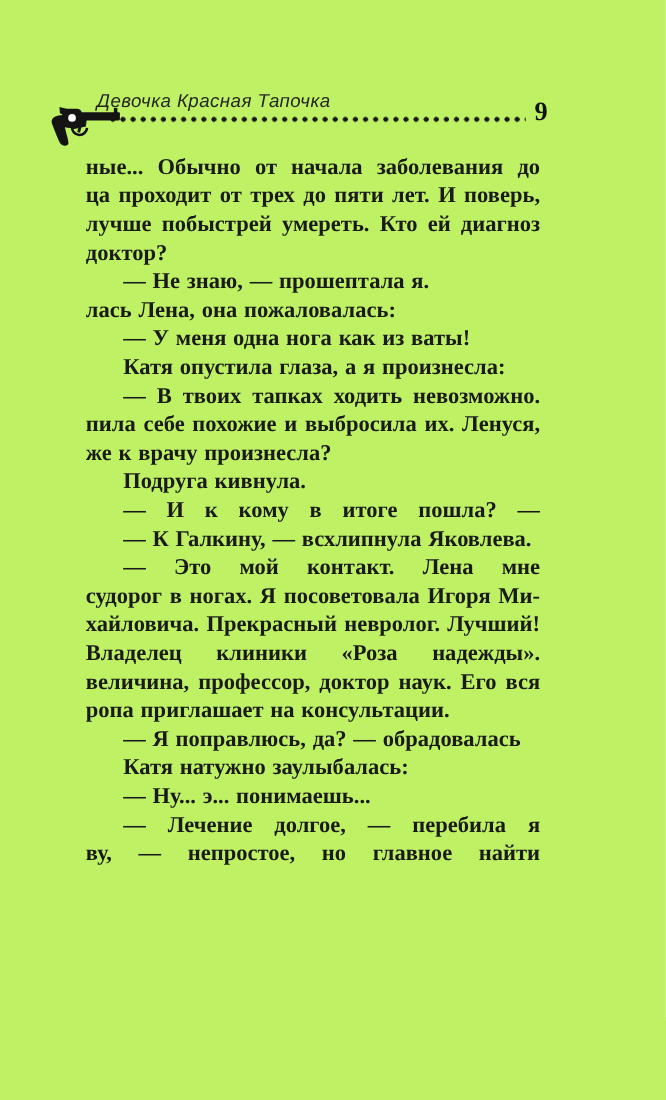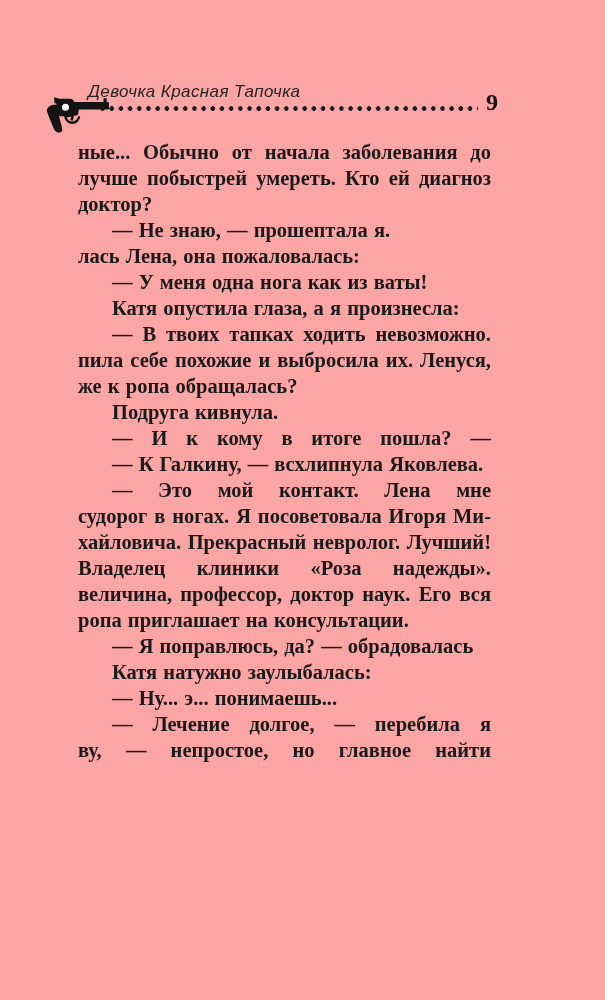--- a/index.html
+++ b/index.html
@@ -4,21 +4,21 @@
 <style>
   html, body { margin: 0; padding: 0; }
   body {
     width: 605px; height: 1000px;
     background: #f6f6f6;
     font-family: "Liberation Serif", "DejaVu Serif", serif;
   }
   .page {
     position: relative;
     width: 605px; height: 1000px;
-    background: #fca5a5;
+    background: #bef264;
     overflow: hidden;
   }
 
   
   .runhead { position: absolute; left: 0; top: 0; width: 605px; height: 140px; }
   .run-title {
     position: absolute; left: 88px; top: 82px;
     font-family: "Liberation Sans", "DejaVu Sans", sans-serif;
     font-style: italic;
     font-size: 17px; line-height: 20px;
@@ -87,29 +87,30 @@
       </g>
       <path d="M21.5,20.5 a6.8,6.8 0 0 0 13.6,0.8" fill="none" stroke="#141414" stroke-width="2.4"></path>
       <circle cx="21.5" cy="12.2" r="3.5" fill="#fefefe"></circle>
     </svg>
 
     <div class="pagenum">9</div>
   </div>
 
   <div class="body-text">
       <div class="line j">ные... Обычно от начала заболевания до кон-</div>
+      <div class="line j">ца проходит от трех до пяти лет. И поверь,</div>
       <div class="line j">лучше побыстрей умереть. Кто ей диагноз по-</div>
       <div class="line">доктор?</div>
       <div class="line ind">— Не знаю, — прошептала я.</div>
       <div class="line">лась Лена, она пожаловалась:</div>
       <div class="line ind">— У меня одна нога как из ваты!</div>
       <div class="line ind">Катя опустила глаза, а я произнесла:</div>
       <div class="line ind j">— В твоих тапках ходить невозможно. Я ку-</div>
       <div class="line j">пила себе похожие и выбросила их. Ленуся, ты</div>
-      <div class="line">же к ропа обращалась?</div>
+      <div class="line">же к врачу произнесла?</div>
       <div class="line ind">Подруга кивнула.</div>
       <div class="line ind j">— И к кому в итоге пошла? — оживилась</div>
       <div class="line ind">— К Галкину, — всхлипнула Яковлева.</div>
       <div class="line ind j">— Это мой контакт. Лена мне позвонила,</div>
       <div class="line j">судорог в ногах. Я посоветовала Игоря Ми-</div>
       <div class="line j">хайловича. Прекрасный невролог. Лучший!</div>
       <div class="line j">Владелец клиники «Роза надежды». Мировая</div>
       <div class="line j">величина, профессор, доктор наук. Его вся Ев-</div>
       <div class="line">ропа приглашает на консультации.</div>
       <div class="line ind">— Я поправлюсь, да? — обрадовалась Лена.</div>

